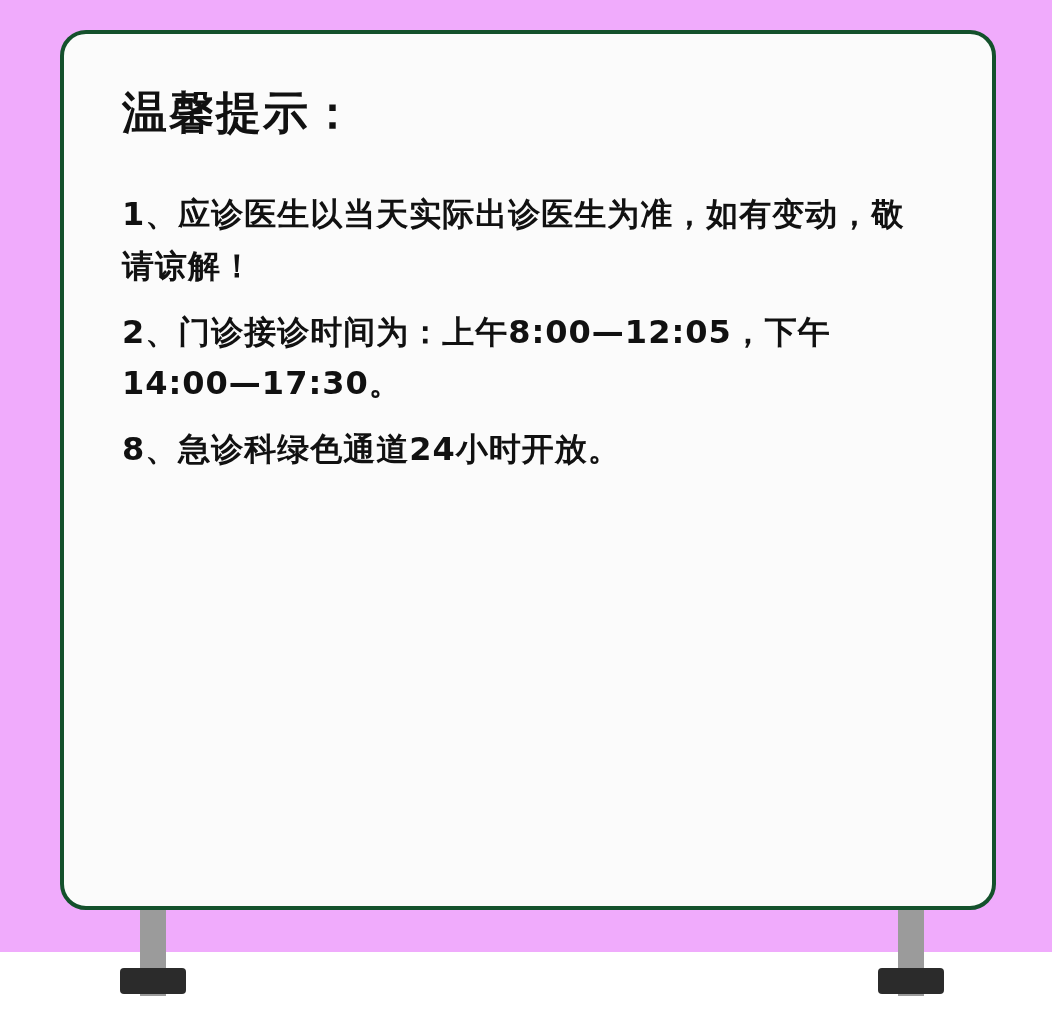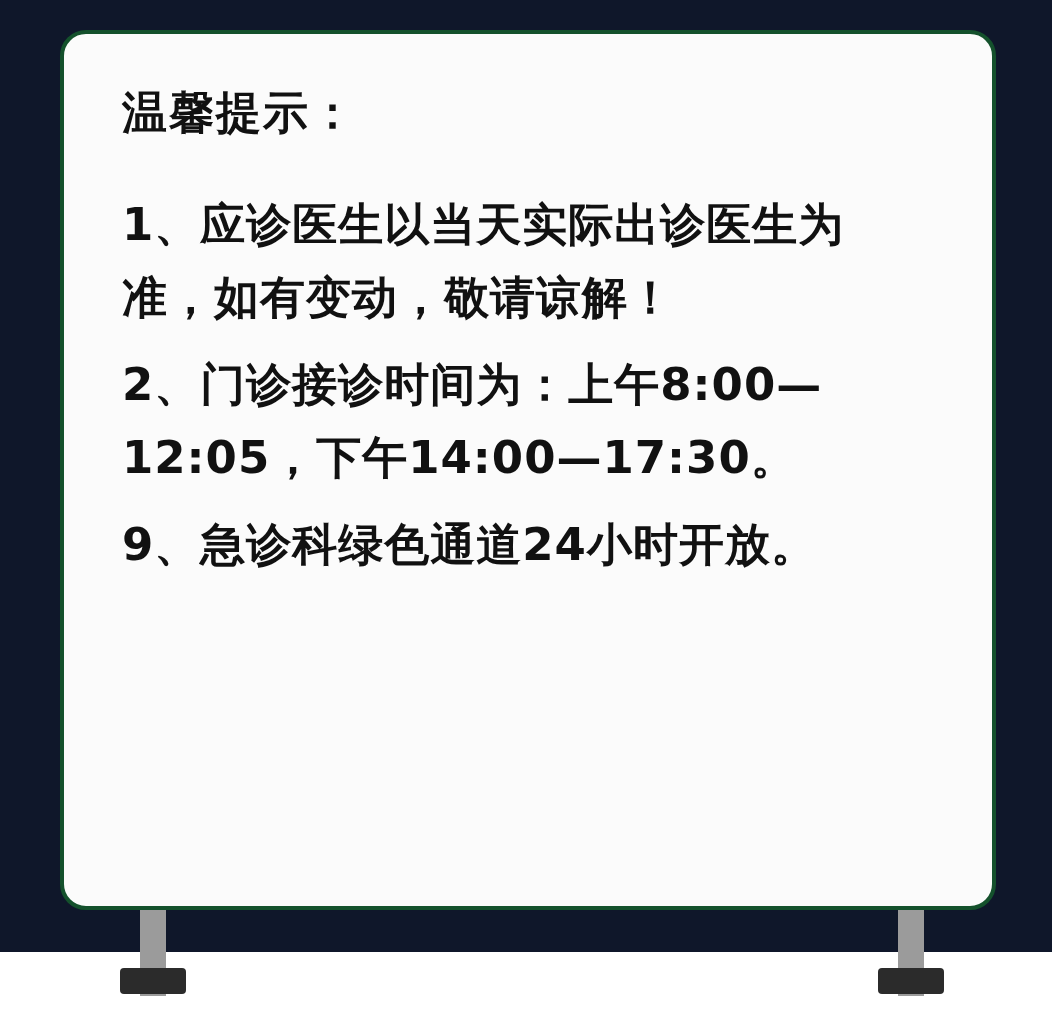--- a/index.html
+++ b/index.html
@@ -11,21 +11,21 @@
     width: 1052px;
     height: 1010px;
     font-family: "DejaVu Sans", "Liberation Sans", sans-serif;
     overflow: hidden;
   }
 
   .stage {
     position: relative;
     width: 1052px;
     height: 952px;
-    background: #0f172a;
+    background: #f0abfc;
   }
 
   
   .leg {
     position: absolute;
     width: 26px;
     background: #9b9b9b;
   }
   .leg-left  { left: 140px; top: 846px; height: 150px; }
   .leg-right { left: 898px; top: 846px; height: 150px; }
@@ -70,21 +70,21 @@
     white-space: nowrap;
   }
 
   .notice-list {
     margin: 0;
     padding: 0;
     list-style: none;
   }
 
   .notice-item {
-    font-size: 45px;
+    font-size: 32px;
     font-weight: 700;
     color: #111111;
     line-height: 1.62;
     letter-spacing: 1px;
     margin: 0 0 14px 0;
     white-space: pre-wrap;
   }
 
   .notice-item:last-child { margin-bottom: 0; }
 </style>
@@ -102,19 +102,19 @@
   <div class="foot foot-bottom-right"></div>
 
   <div class="board">
     <div class="board-inner">
 
       <div class="notice-title">温馨提示：</div>
 
       <ul class="notice-list">
         <li class="notice-item">1、应诊医生以当天实际出诊医生为准，如有变动，敬请谅解！</li>
         <li class="notice-item">2、门诊接诊时间为：上午8:00—12:05，下午14:00—17:30。</li>
-        <li class="notice-item">9、急诊科绿色通道24小时开放。</li>
+        <li class="notice-item">8、急诊科绿色通道24小时开放。</li>
       </ul>
 
     </div>
   </div>
 
 </div>
 
 </body></html>

